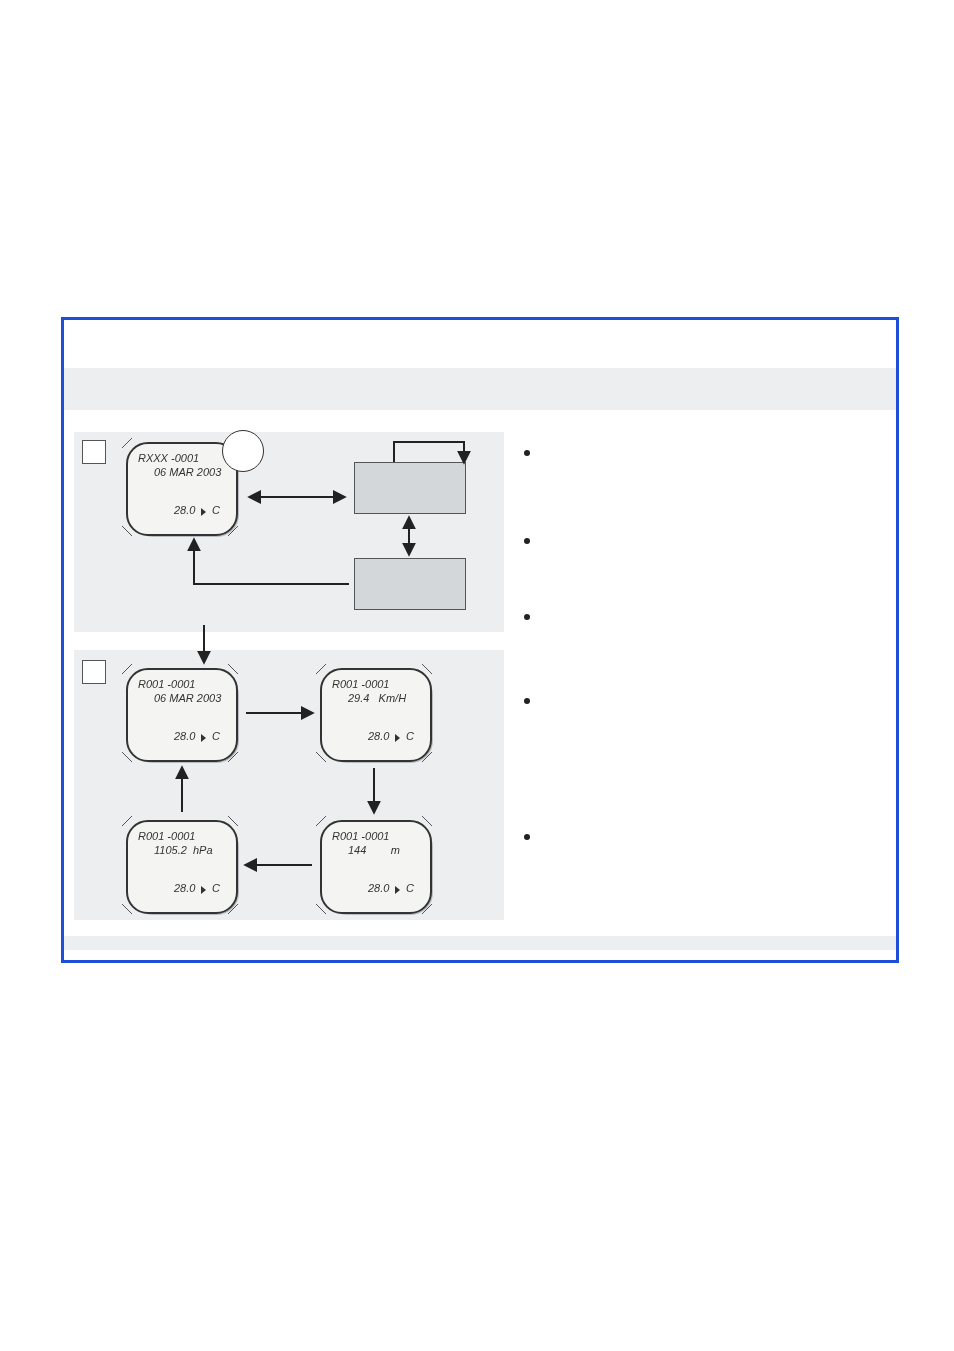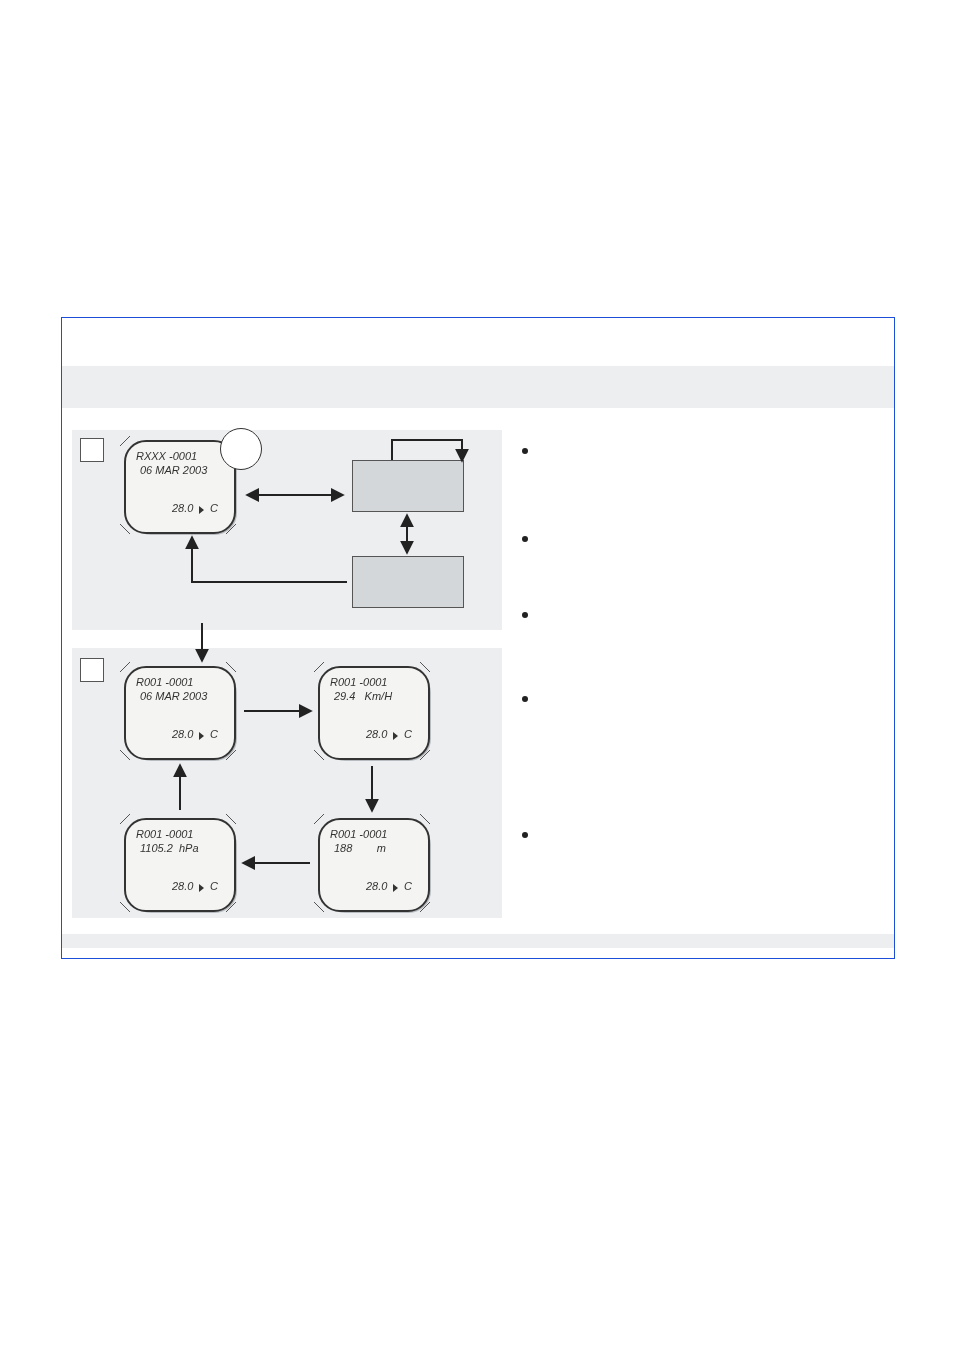--- a/index.html
+++ b/index.html
@@ -17,21 +17,21 @@
     background: #fff;
   }
 
   
   .frame {
     position: absolute;
     left: 61px;
     top: 317px;
     width: 832px;
     height: 640px;
-    border: 1px solid #1d4ed8;
+    border: 3px solid #1d4ed8;
     background: #fff;
   }
 
   
   .band-title {
     position: absolute;
     left: 0; top: 48px;
     width: 100%; height: 42px;
     background: #eceef0;
   }
@@ -85,21 +85,21 @@
     border-radius: 22px;
   }
   .screen .t1, .screen .t2, .screen .t3, .screen .t3b {
     position: absolute;
     font-style: italic;
     font-size: 11px;
     color: #333;
     white-space: nowrap;
   }
   .screen .t1 { left: 12px; top: 10px; }
-  .screen .t2 { left: 16px; top: 24px; }
+  .screen .t2 { left: 28px; top: 24px; }
   .screen .t3 { left: 48px; top: 62px; }
   .screen .t3b { left: 86px; top: 62px; }
   .screen .tri {
     position: absolute;
     left: 75px; top: 66px;
     width: 0; height: 0;
     border-top: 4px solid transparent;
     border-bottom: 4px solid transparent;
     border-left: 5px solid #333;
   }
@@ -282,21 +282,21 @@
           <svg viewBox="0 0 14 14">
             <line x1="2" y1="12" x2="12" y2="2" stroke="#555" stroke-width="1"></line>
           </svg>
         </span>
     </div>
 
     <div class="screen" style="left:256px; top:500px;">
       <div class="shadow"></div>
       <div class="face"></div>
       <span class="t1">R001 -0001</span>
-      <span class="t2"><span>188</span>&nbsp;&nbsp;&nbsp;&nbsp;&nbsp;&nbsp;&nbsp;&nbsp;<span>m</span></span>
+      <span class="t2"><span>144</span>&nbsp;&nbsp;&nbsp;&nbsp;&nbsp;&nbsp;&nbsp;&nbsp;<span>m</span></span>
       <span class="t3">28.0</span>
       <span class="tri"></span>
       <span class="t3b">C</span>
       <span class="tick" style="left:-6px; top:-6px;">
           <svg viewBox="0 0 14 14">
             <line x1="2" y1="12" x2="12" y2="2" stroke="#555" stroke-width="1"></line>
           </svg>
         </span>
       <span class="tick" style="left:100px; top:-6px;">
           <svg viewBox="0 0 14 14">

